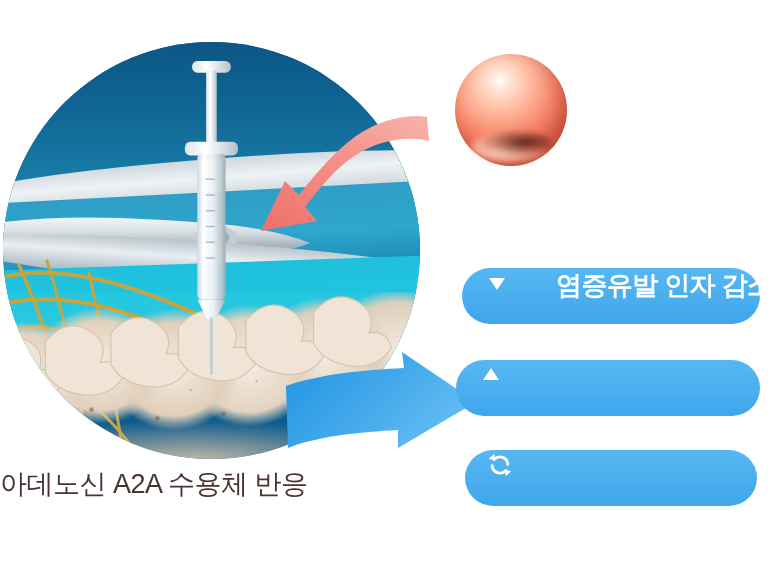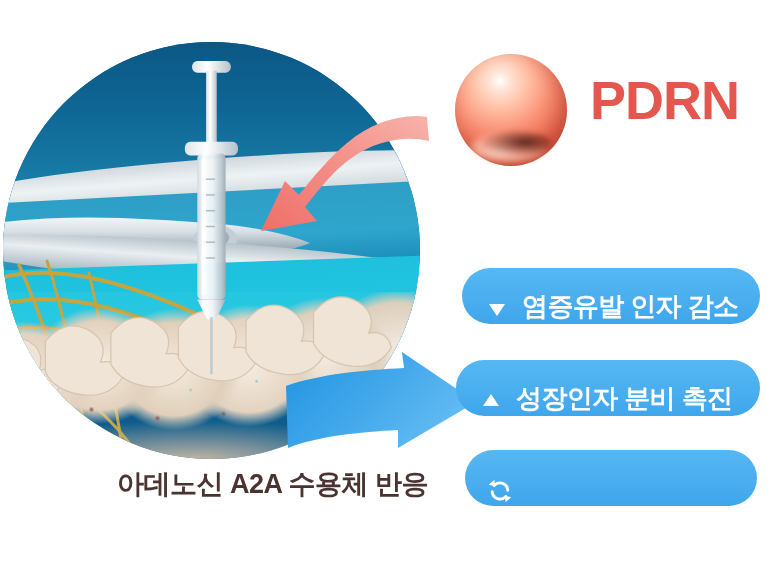--- a/index.html
+++ b/index.html
@@ -126,23 +126,23 @@
   
   .arrow-pink { position: absolute; left: 255px; top: 103px; width: 175px; height: 135px; }
   .arrow-blue { position: absolute; left: 286px; top: 352px; width: 190px; height: 112px; }
 
   
   .caption {
     position: absolute;
     left: 0;
     top: 466px;
     width: 428px;
-    text-align: right;
+    text-align: left;
     font-size: 27px;
-    font-weight: 700;
+    font-weight: 400;
     color: #4a3330;
     letter-spacing: -0.5px;
     white-space: nowrap;
   }
 
   
   .pdrn-row {
     position: absolute;
     left: 452px;
     top: 52px;
@@ -193,23 +193,24 @@
     line-height: 1;
   }
 
   
   .badge {
     position: absolute;
     height: 56px;
     border-radius: 28px;
     background: linear-gradient(180deg, #56b8f2 0%, #4aaeef 55%, #3fa6ec 100%);
     display: flex;
-    align-items: flex-end;
+    align-items: flex-start;
     box-sizing: border-box;
     padding-left: 20px;
+    gap: 34px;
   }
   .badge-1 { left: 462px; top: 268px; width: 298px; }
   .badge-2 { left: 456px; top: 360px; width: 304px; }
   .badge-3 { left: 465px; top: 450px; width: 292px; }
 
   .badge-icon {
     width: 30px;
     height: 30px;
     flex: 0 0 30px;
     display: flex;
@@ -349,39 +350,37 @@
            C34,22 78,18 118,16
            L116,0 L190,50 L112,96 L112,78
            C74,80 32,84 2,96
            Z" fill="url(#blueG)"></path>
 </svg>
 
 <div class="caption">아데노신 A2A 수용체 반응</div>
 
 <div class="pdrn-row">
   <div class="pdrn-sphere"></div>
-  <div class="pdrn-word">PDRN</div>
 </div>
 
 <div class="badge badge-1">
   <span class="badge-icon">
     <svg viewBox="0 0 24 24" width="24" height="24">
       <path d="M4,7 L20,7 L12,19 Z" fill="#ffffff"></path>
     </svg>
   </span>
   <span class="badge-label">염증유발 인자 감소</span>
 </div>
 
 <div class="badge badge-2">
   <span class="badge-icon">
     <svg viewBox="0 0 24 24" width="24" height="24">
       <path d="M12,5 L20,17 L4,17 Z" fill="#ffffff"></path>
     </svg>
   </span>
-  <span class="badge-label">성장인자 분비 촉진</span>
 </div>
 
 <div class="badge badge-3">
   <span class="badge-icon">
     <svg viewBox="0 0 24 24" width="26" height="26">
       <g fill="none" stroke="#ffffff" stroke-width="2.6" stroke-linecap="round">
         <path d="M19.2,11.4 A7.2,7.2 0 0 0 6.6,7.0"></path>
         <path d="M4.8,12.6 A7.2,7.2 0 0 0 17.4,17.0"></path>
       </g>
       <path d="M6.9,1.6 L7.4,7.6 L1.6,6.2 Z" fill="#ffffff"></path>

